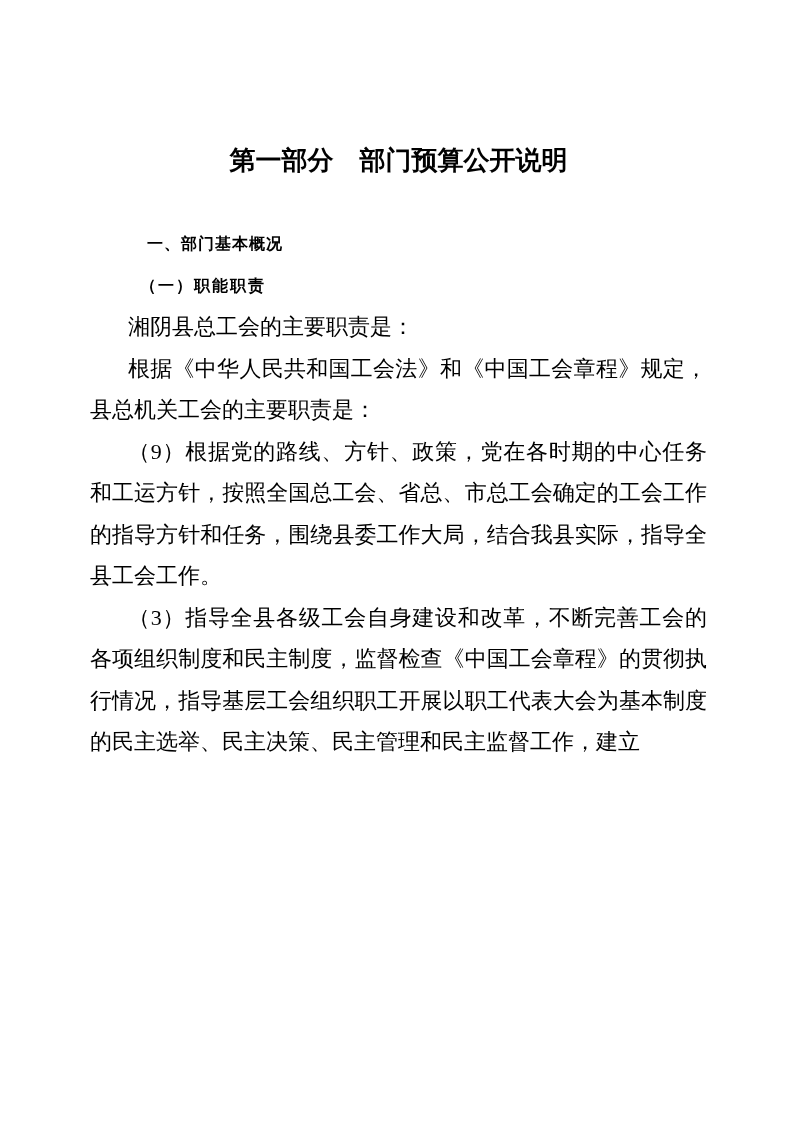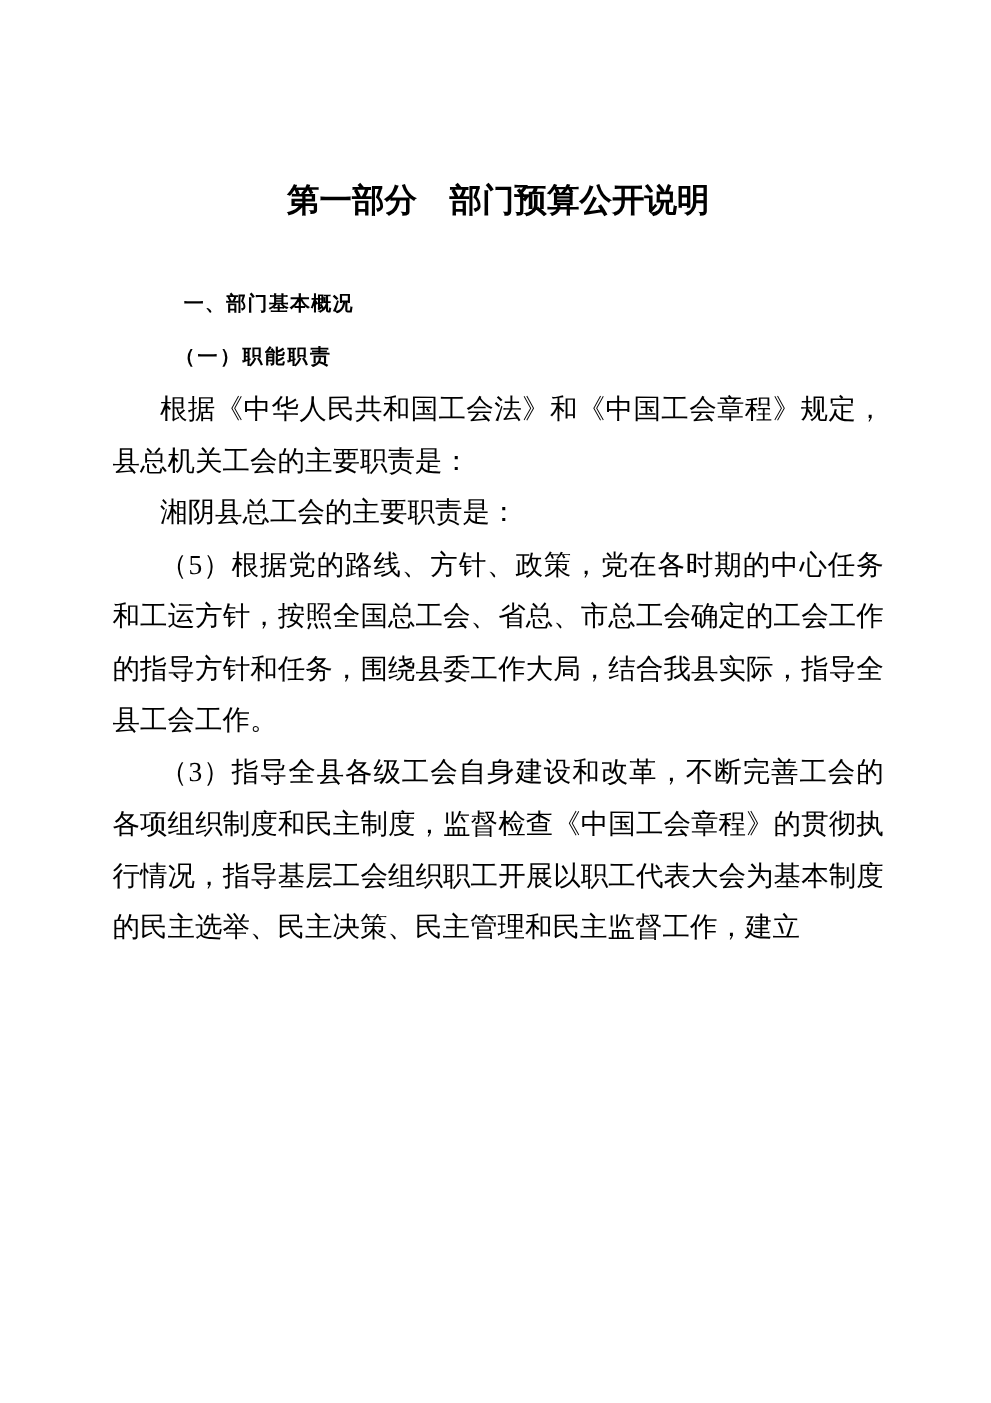--- a/index.html
+++ b/index.html
@@ -60,18 +60,18 @@
   }
 </style>
 </head>
 <body>
 
 <div class="page">
   <div class="content">
     <h1 class="doc-title">第一部分　部门预算公开说明</h1>
     <h2 class="section-heading">一、部门基本概况</h2>
     <h3 class="subsection-heading">（一）职能职责</h3>
+    <p class="body-paragraph">湘阴县总工会的主要职责是：</p>
     <p class="body-paragraph">根据《中华人民共和国工会法》和《中国工会章程》规定，县总机关工会的主要职责是：</p>
-    <p class="body-paragraph">湘阴县总工会的主要职责是：</p>
-    <p class="body-paragraph">（5）根据党的路线、方针、政策，党在各时期的中心任务和工运方针，按照全国总工会、省总、市总工会确定的工会工作的指导方针和任务，围绕县委工作大局，结合我县实际，指导全县工会工作。</p>
+    <p class="body-paragraph">（9）根据党的路线、方针、政策，党在各时期的中心任务和工运方针，按照全国总工会、省总、市总工会确定的工会工作的指导方针和任务，围绕县委工作大局，结合我县实际，指导全县工会工作。</p>
     <p class="body-paragraph">（3）指导全县各级工会自身建设和改革，不断完善工会的各项组织制度和民主制度，监督检查《中国工会章程》的贯彻执行情况，指导基层工会组织职工开展以职工代表大会为基本制度的民主选举、民主决策、民主管理和民主监督工作，建立</p>
   </div>
 </div>
 
 </body></html>

